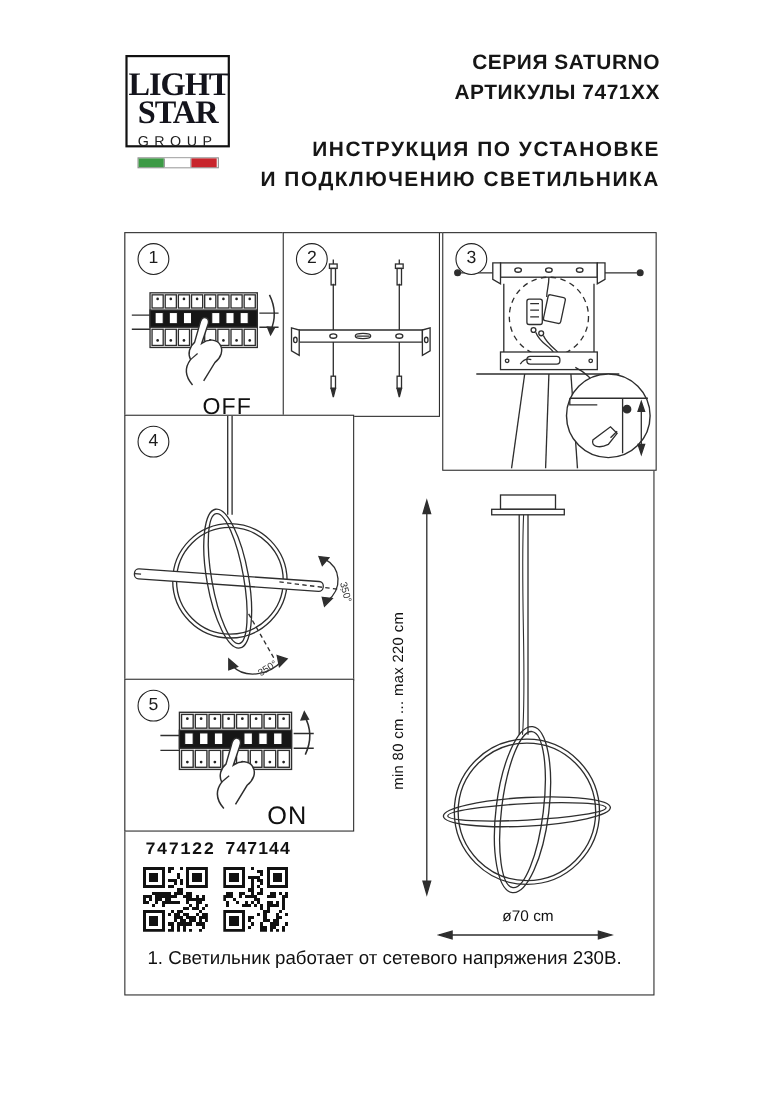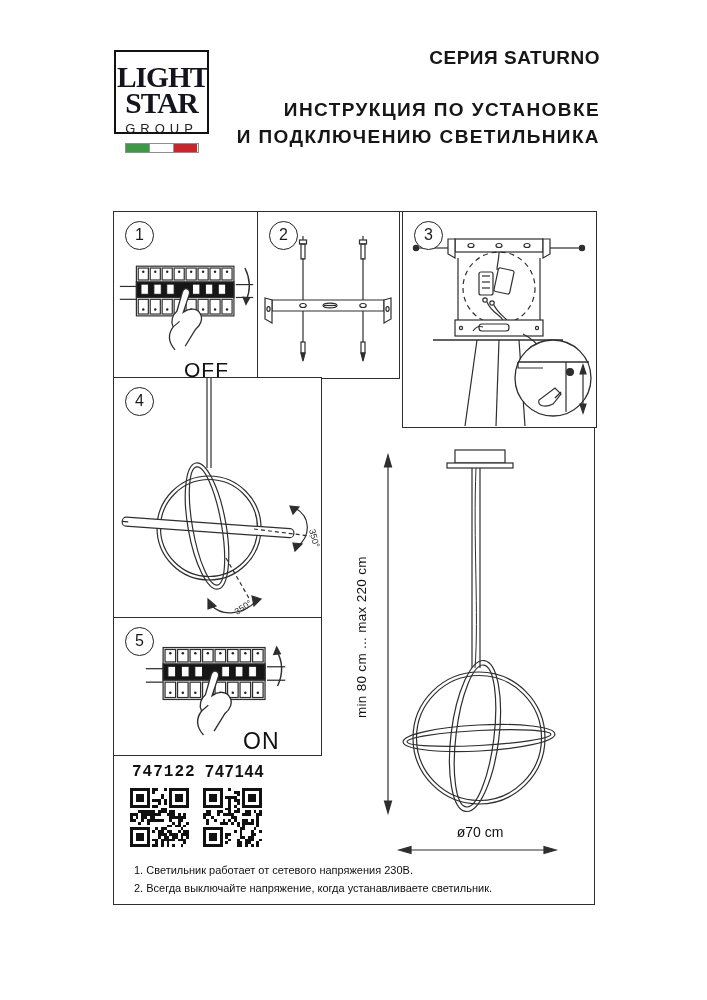--- a/index.html
+++ b/index.html
@@ -63,21 +63,21 @@
   .on-label{left:129px;top:74px;font-size:23px;}
 
   
   .article{position:absolute;top:551px;font-weight:bold;font-size:16px;letter-spacing:1px;color:#111;}
   .article.a1{left:18px;font-family:Liberation Mono, monospace;}
   .article.a2{left:91px;}
   .qr{position:absolute;top:576px;width:59px;height:59px;}
   .qr.q1{left:16px;}
   .qr.q2{left:89px;}
 
-  .notes{position:absolute;left:20px;top:650px;font-size:11px;line-height:17.5px;color:#101010;}
+  .notes{position:absolute;left:20px;top:650px;font-size:17px;line-height:17.5px;color:#101010;}
   .notes p{margin:0;}
 
   
   .dim-height{
     position:absolute;left:354px;top:462px;height:350px;width:18px;
     writing-mode:vertical-rl;transform:rotate(180deg);
     font-size:13.5px;color:#111;text-align:center;letter-spacing:.3px;
   }
   .dim-diameter{
     position:absolute;left:410px;top:824px;width:140px;text-align:center;
@@ -93,20 +93,21 @@
   <div class="logo-group">GROUP</div>
   <div class="logo-flag">
     <span style="background:#3c9a45"></span>
       <span class="fw"></span>
       <span style="background:#c8252c"></span>
   </div>
 </div>
 
 <div class="title-block">
   <p>СЕРИЯ SATURNO</p>
+  <p>АРТИКУЛЫ 7471XX</p>
   <div class="title-gap"></div>
   <p class="spread">ИНСТРУКЦИЯ ПО УСТАНОВКЕ</p>
   <p class="spread">И ПОДКЛЮЧЕНИЮ СВЕТИЛЬНИКА</p>
 </div>
 
 <div class="sheet">
 
   <div class="panel p1">
     <div class="num">1</div>
     <svg class="abs" style="left:4px;top:43px" width="138" height="96" viewBox="0 0 150 104">
@@ -624,21 +625,20 @@
         <rect x="15" y="1" width="5" height="5" fill="#fff"></rect>
         <rect x="16" y="2" width="3" height="3" fill="#111"></rect>
         <rect x="0" y="14" width="7" height="7"></rect>
         <rect x="1" y="15" width="5" height="5" fill="#fff"></rect>
         <rect x="2" y="16" width="3" height="3" fill="#111"></rect>
       </svg>
     </div>
 
   <div class="notes">
     <p>1. Светильник работает от сетевого напряжения 230В.</p>
-    <p>2. Всегда выключайте напряжение, когда устанавливаете светильник.</p>
   </div>
 </div>
 
 <svg class="abs" style="left:345px;top:440px" width="255" height="430" viewBox="0 0 255 430">
   <g stroke="#2e2e2e" stroke-width="1.2" fill="none">
 
     <line x1="43" y1="18" x2="43" y2="370"></line>
     <polygon points="39.5,27 43,15 46.5,27" fill="#2e2e2e"></polygon>
     <polygon points="39.5,361 43,373 46.5,361" fill="#2e2e2e"></polygon>
 

